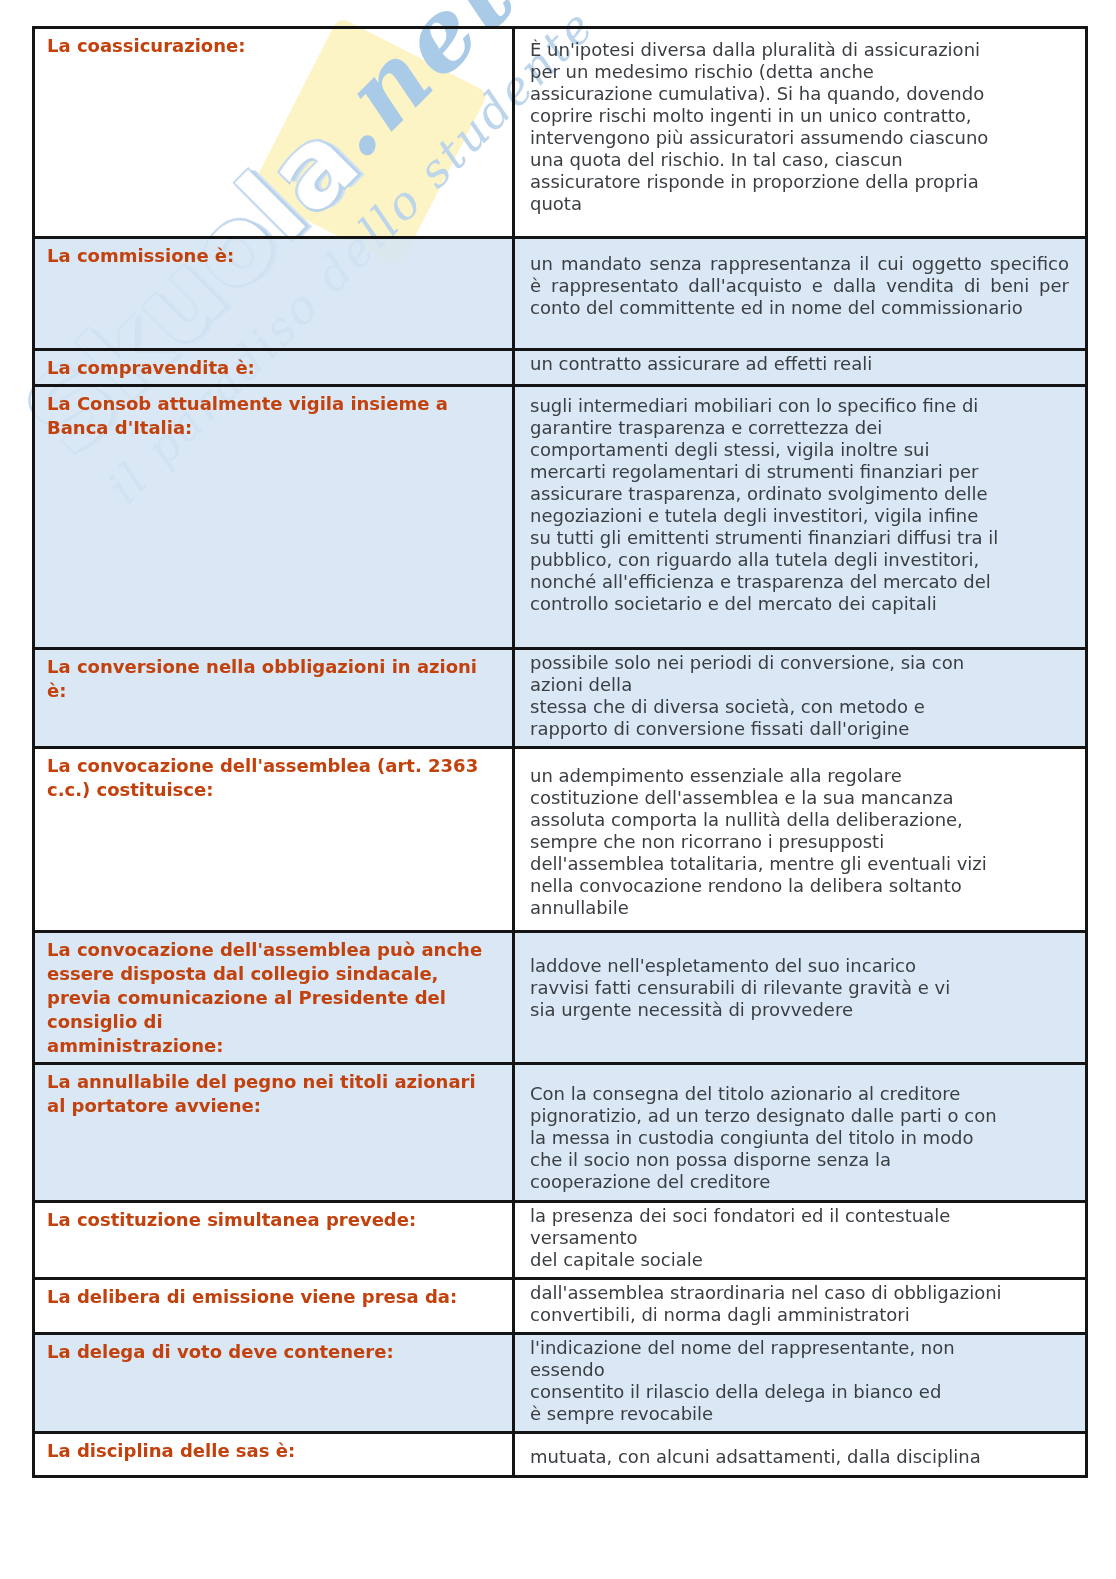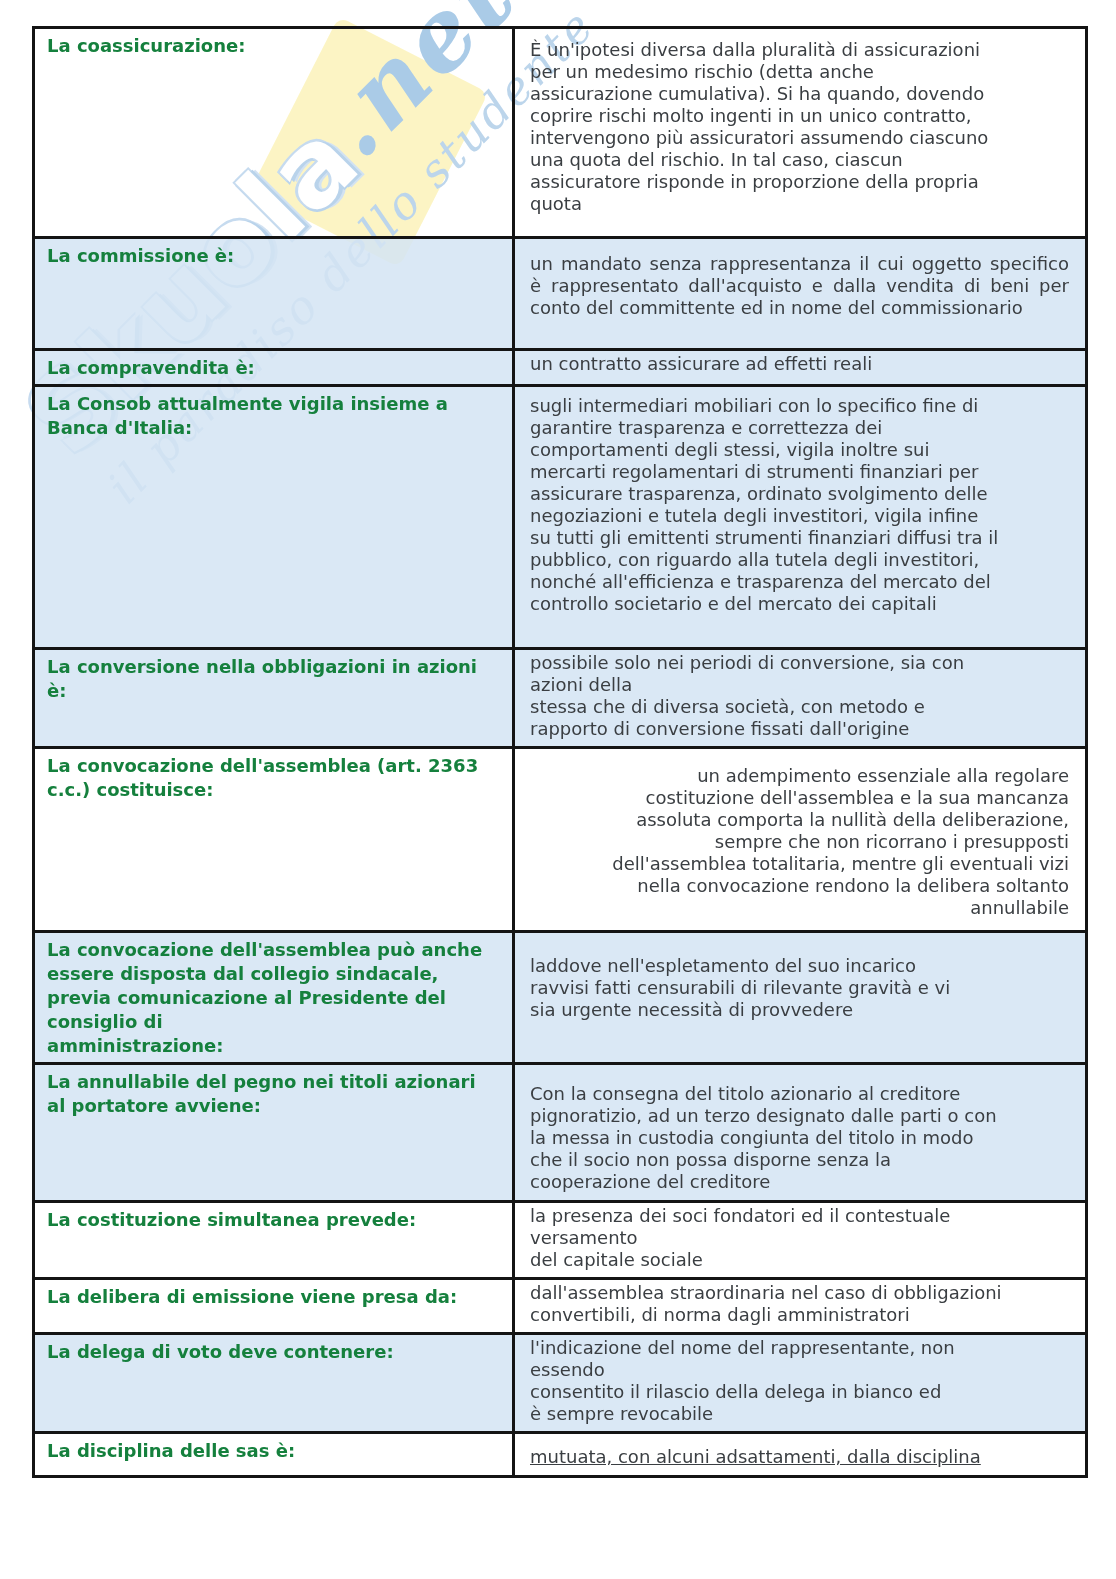--- a/index.html
+++ b/index.html
@@ -46,21 +46,21 @@
     position:absolute;left:32px;top:26px;width:1053px;
     border-collapse:collapse;table-layout:fixed;
     z-index:1;
   }
   table.qa,table.qa td{border:3px solid #141414;}
   col.c-q{width:480px;}
   col.c-a{width:573px;}
   td{vertical-align:top;white-space:pre-line;overflow:hidden;}
   td.q{
     padding:5px 12px 4px 12px;
-    font-weight:bold;font-size:18px;line-height:24px;color:#15803d;
+    font-weight:bold;font-size:18px;line-height:24px;color:#c2410c;
   }
   td.a{
     padding:4px 16px 6px 15px;
     font-size:18px;line-height:22px;color:#3a3e42;
   }
   td.a.justify{text-align:justify;}
   td.shaded{background:rgba(212,228,243,0.86);}
 </style>
 </head>
 <body>
@@ -115,21 +115,21 @@
         <tr style="height: 88px;">
           <td class="q shaded">La conversione nella obbligazioni in azioni è:</td>
           <td class="a shaded" style="padding-top: 2px;">possibile solo nei periodi di conversione, sia con
 azioni della
 stessa che di diversa società, con metodo e
 rapporto di conversione fissati dall'origine</td>
         </tr>
         <tr style="height: 184px;">
           <td class="q">La convocazione dell'assemblea (art. 2363
 c.c.) costituisce:</td>
-          <td class="a" style="padding-top: 16px; text-align: right;">un adempimento essenziale alla regolare
+          <td class="a" style="padding-top: 16px;">un adempimento essenziale alla regolare
 costituzione dell'assemblea e la sua mancanza
 assoluta comporta la nullità della deliberazione,
 sempre che non ricorrano i presupposti
 dell'assemblea totalitaria, mentre gli eventuali vizi
 nella convocazione rendono la delibera soltanto
 annullabile</td>
         </tr>
         <tr style="height: 122px;">
           <td class="q shaded">La convocazione dell'assemblea può anche
 essere disposta dal collegio sindacale,
@@ -162,18 +162,18 @@
         </tr>
         <tr style="height: 88px;">
           <td class="q shaded">La delega di voto deve contenere:</td>
           <td class="a shaded" style="padding-top: 2px;">l'indicazione del nome del rappresentante, non
 essendo
 consentito il rilascio della delega in bianco ed
 è sempre revocabile</td>
         </tr>
         <tr style="height: 44px;">
           <td class="q">La disciplina delle sas è:</td>
-          <td class="a" style="padding-top: 12px; text-decoration: underline;">mutuata, con alcuni adsattamenti, dalla disciplina</td>
+          <td class="a" style="padding-top: 12px;">mutuata, con alcuni adsattamenti, dalla disciplina</td>
         </tr>
       </tbody>
   </table>
 
 </div>
 
 </body></html>

